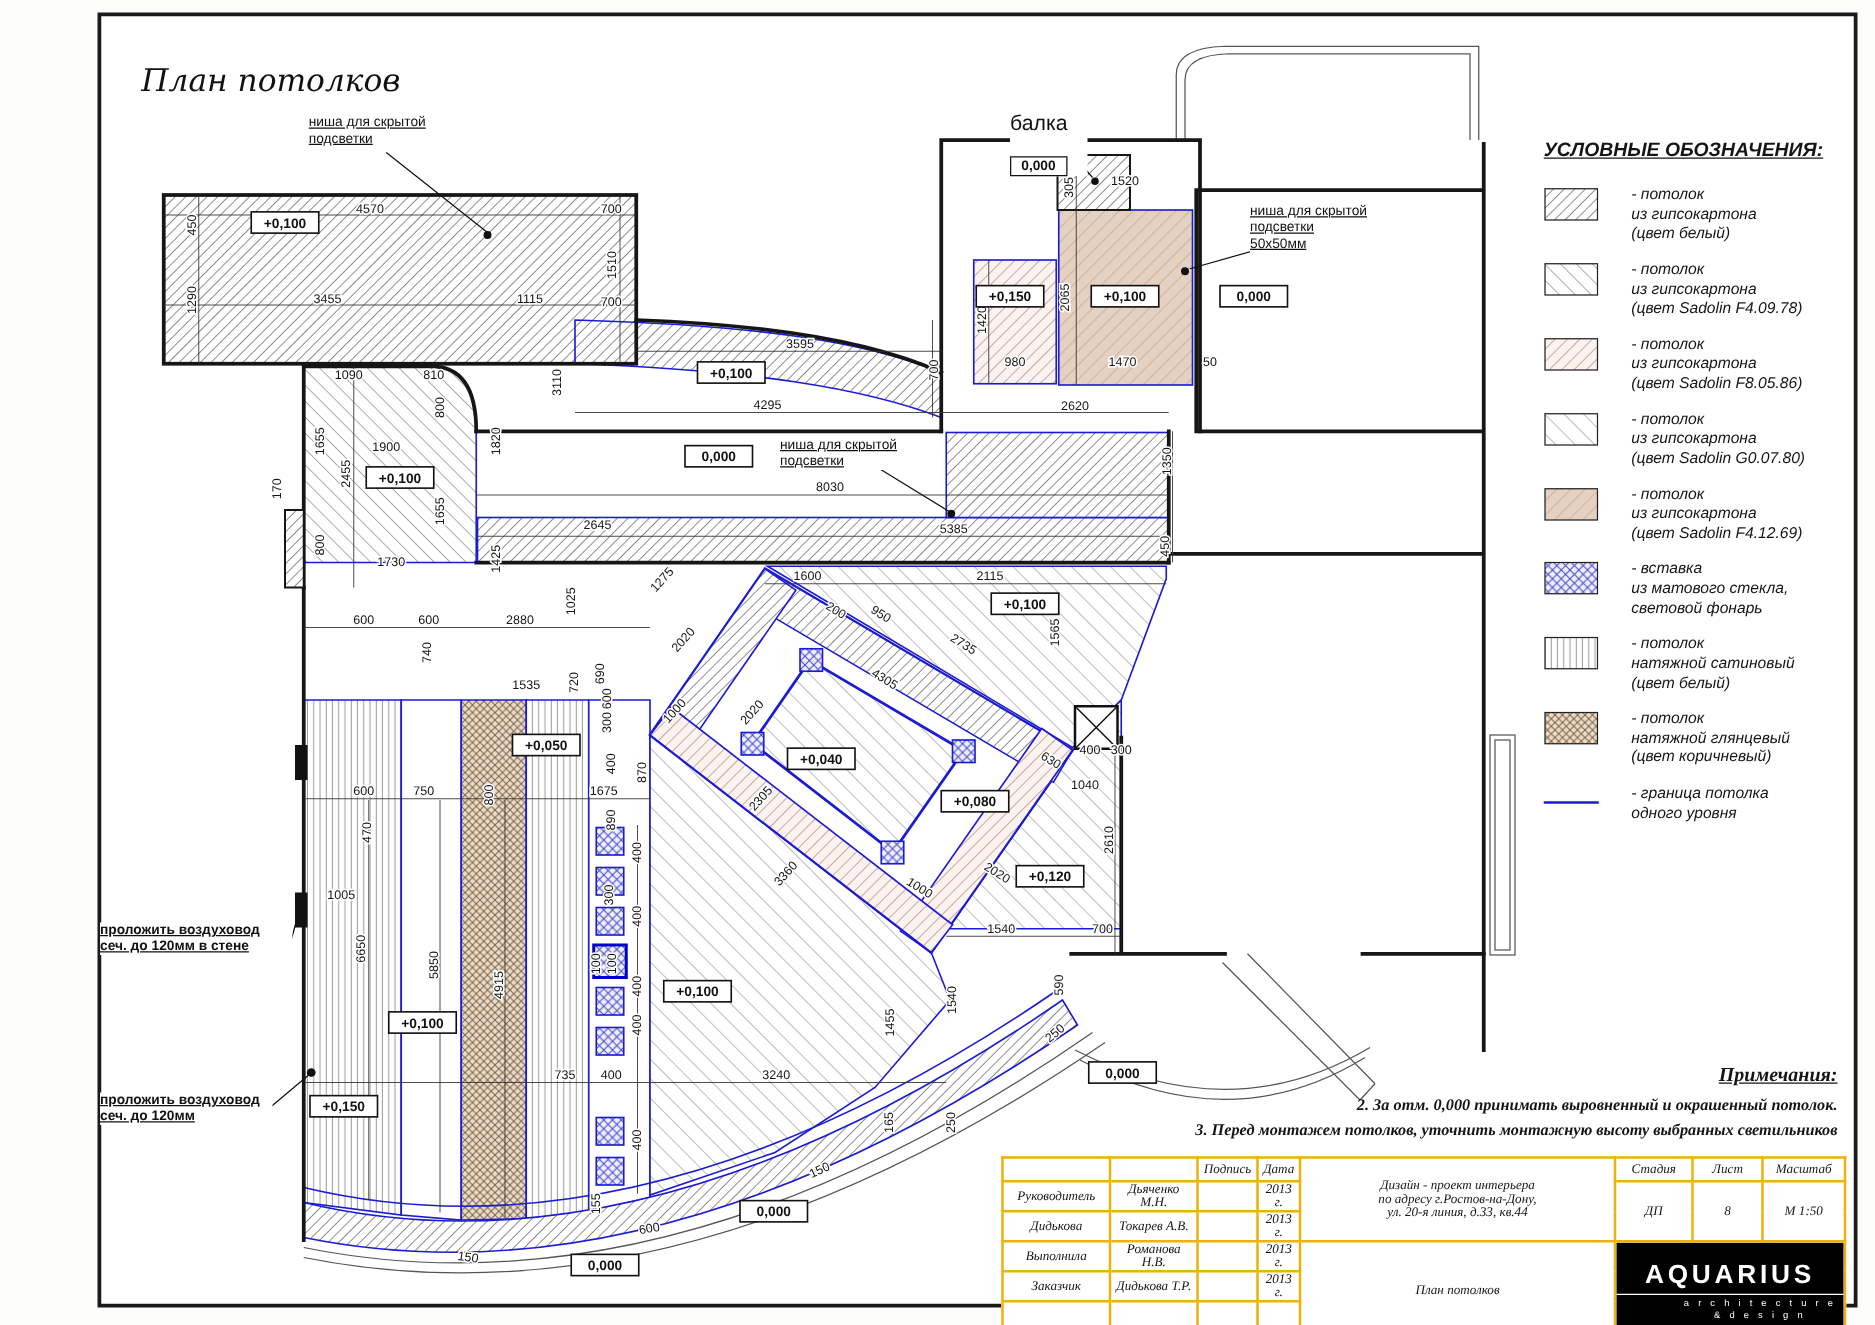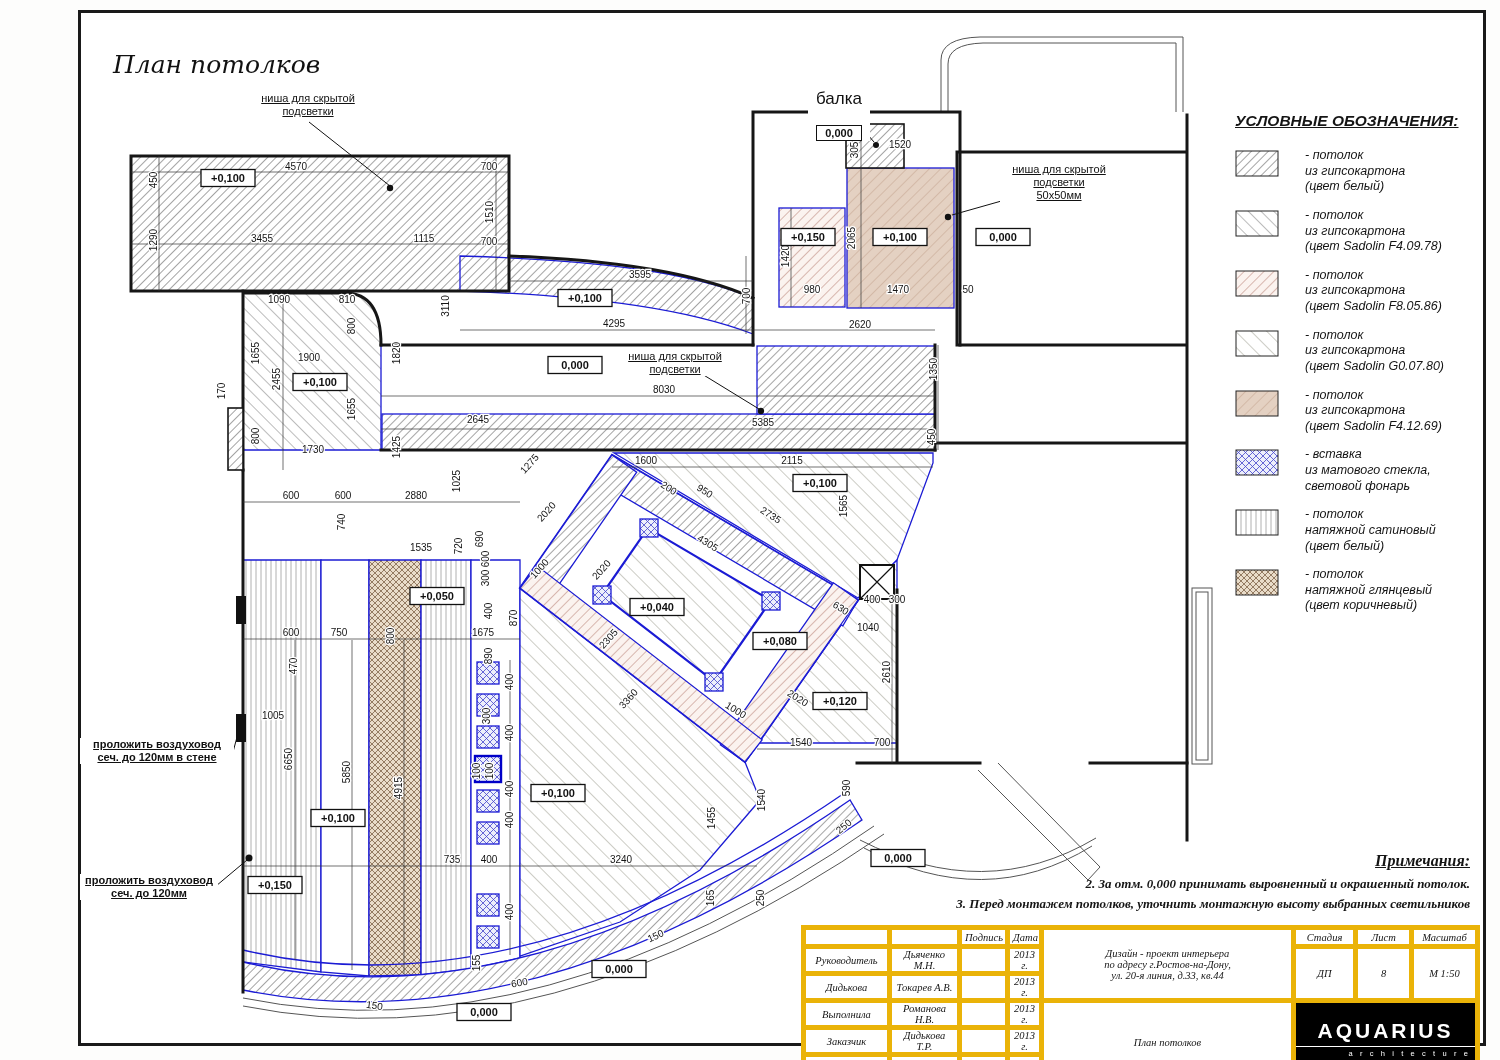--- a/index.html
+++ b/index.html
@@ -21,21 +21,21 @@
   .thin{stroke:#555;stroke-width:1;fill:none;}
   .dimline{stroke:#333;stroke-width:0.7;fill:none;}
   .leader{stroke:#111;stroke-width:1;fill:none;}
   .dot{fill:#111;}
   .dim{font:10px "Liberation Sans",sans-serif;fill:#141414;text-anchor:middle;
        paint-order:stroke;stroke:#fff;stroke-width:2.5px;}
   .elev-box{fill:#fff;stroke:#111;stroke-width:1.3;}
   .elev-text{font:700 11px "Liberation Sans",sans-serif;fill:#111;text-anchor:middle;}
 
   
-  .ann{position:absolute;font:11px/1.2 "Liberation Sans",sans-serif;text-align:center;
+  .ann{position:absolute;font:11px/1.2 "Liberation Sans",sans-serif;
        white-space:pre-line;background:#fff;color:#111;}
   .ann.u{text-decoration:underline;}
   .ann.b{font-weight:700;}
   .elev-chip{display:inline-block;border:1.6px solid #111;background:#fff;
              font:700 11px "Liberation Sans",sans-serif;padding:1px 8px;margin-top:2px;}
 
   
   .legend{position:absolute;left:1235px;top:112px;width:245px;}
   .legend-title{font:italic 700 15.5px "Liberation Sans",sans-serif;text-decoration:underline;margin-bottom:18px;}
   .legend-item{display:flex;gap:26px;margin-bottom:13px;align-items:flex-start;}
@@ -45,21 +45,21 @@
 
   
   .notes{position:absolute;left:830px;top:852px;width:640px;text-align:right;
          font-family:"Liberation Serif",serif;}
   .notes-title{font:italic 700 16px "Liberation Serif",serif;text-decoration:underline;margin-bottom:4px;}
   .note-line{font:italic 700 13px/1.55 "Liberation Serif",serif;}
 
   
   .tb{position:absolute;left:801px;top:925px;width:674px;height:125px;border-collapse:collapse;
       table-layout:fixed;background:#fff;}
-  .tb td{border:5px solid #eab308;padding:0 3px;font:italic 10.5px "Liberation Serif",serif;
+  .tb td{border:2px solid #eab308;padding:0 3px;font:italic 10.5px "Liberation Serif",serif;
          text-align:center;overflow:hidden;}
   .tb{border:2px solid #111;}
   .tb-project{font:italic 11px/1.35 "Liberation Serif",serif;white-space:pre-line;}
   .tb-dwgtitle{font:12.5px "Liberation Sans",sans-serif;}
   .tb-val{font:700 13px "Liberation Sans",sans-serif;}
   .logo{width:100%;height:100%;background:#000;color:#fff;display:flex;flex-direction:column;
         align-items:center;justify-content:center;}
   .logo-name{font:700 21px "Liberation Sans",sans-serif;letter-spacing:3px;}
   .logo-sub{font:7.5px "Liberation Sans",sans-serif;letter-spacing:2.6px;border-top:1px solid #fff;
             margin-top:3px;padding-top:2px;padding-left:48px;}
@@ -456,20 +456,25 @@
 (цвет белый)</div>
         </div>
         <div class="legend-item">
           <svg class="legend-swatch" width="44" height="27">
             <rect x="1" y="1" width="42" height="25" fill="url(#p-gloss-brown)" stroke="#222" stroke-width="1"></rect>
           </svg>
           <div class="legend-text">- потолок
 натяжной глянцевый
 (цвет коричневый)</div>
         </div>
+        <div class="legend-item">
+          <div class="legend-line"></div>
+          <div class="legend-text">- граница потолка
+одного уровня</div>
+        </div>
       </div>
   </div>
 
   <div class="notes">
     <div class="notes-title">Примечания:</div>
     <div class="note-line">2. За отм. 0,000 принимать выровненный и окрашенный потолок.</div>
     <div class="note-line">3. Перед монтажем потолков, уточнить монтажную высоту выбранных светильников</div>
   </div>
 
   <table class="tb">

